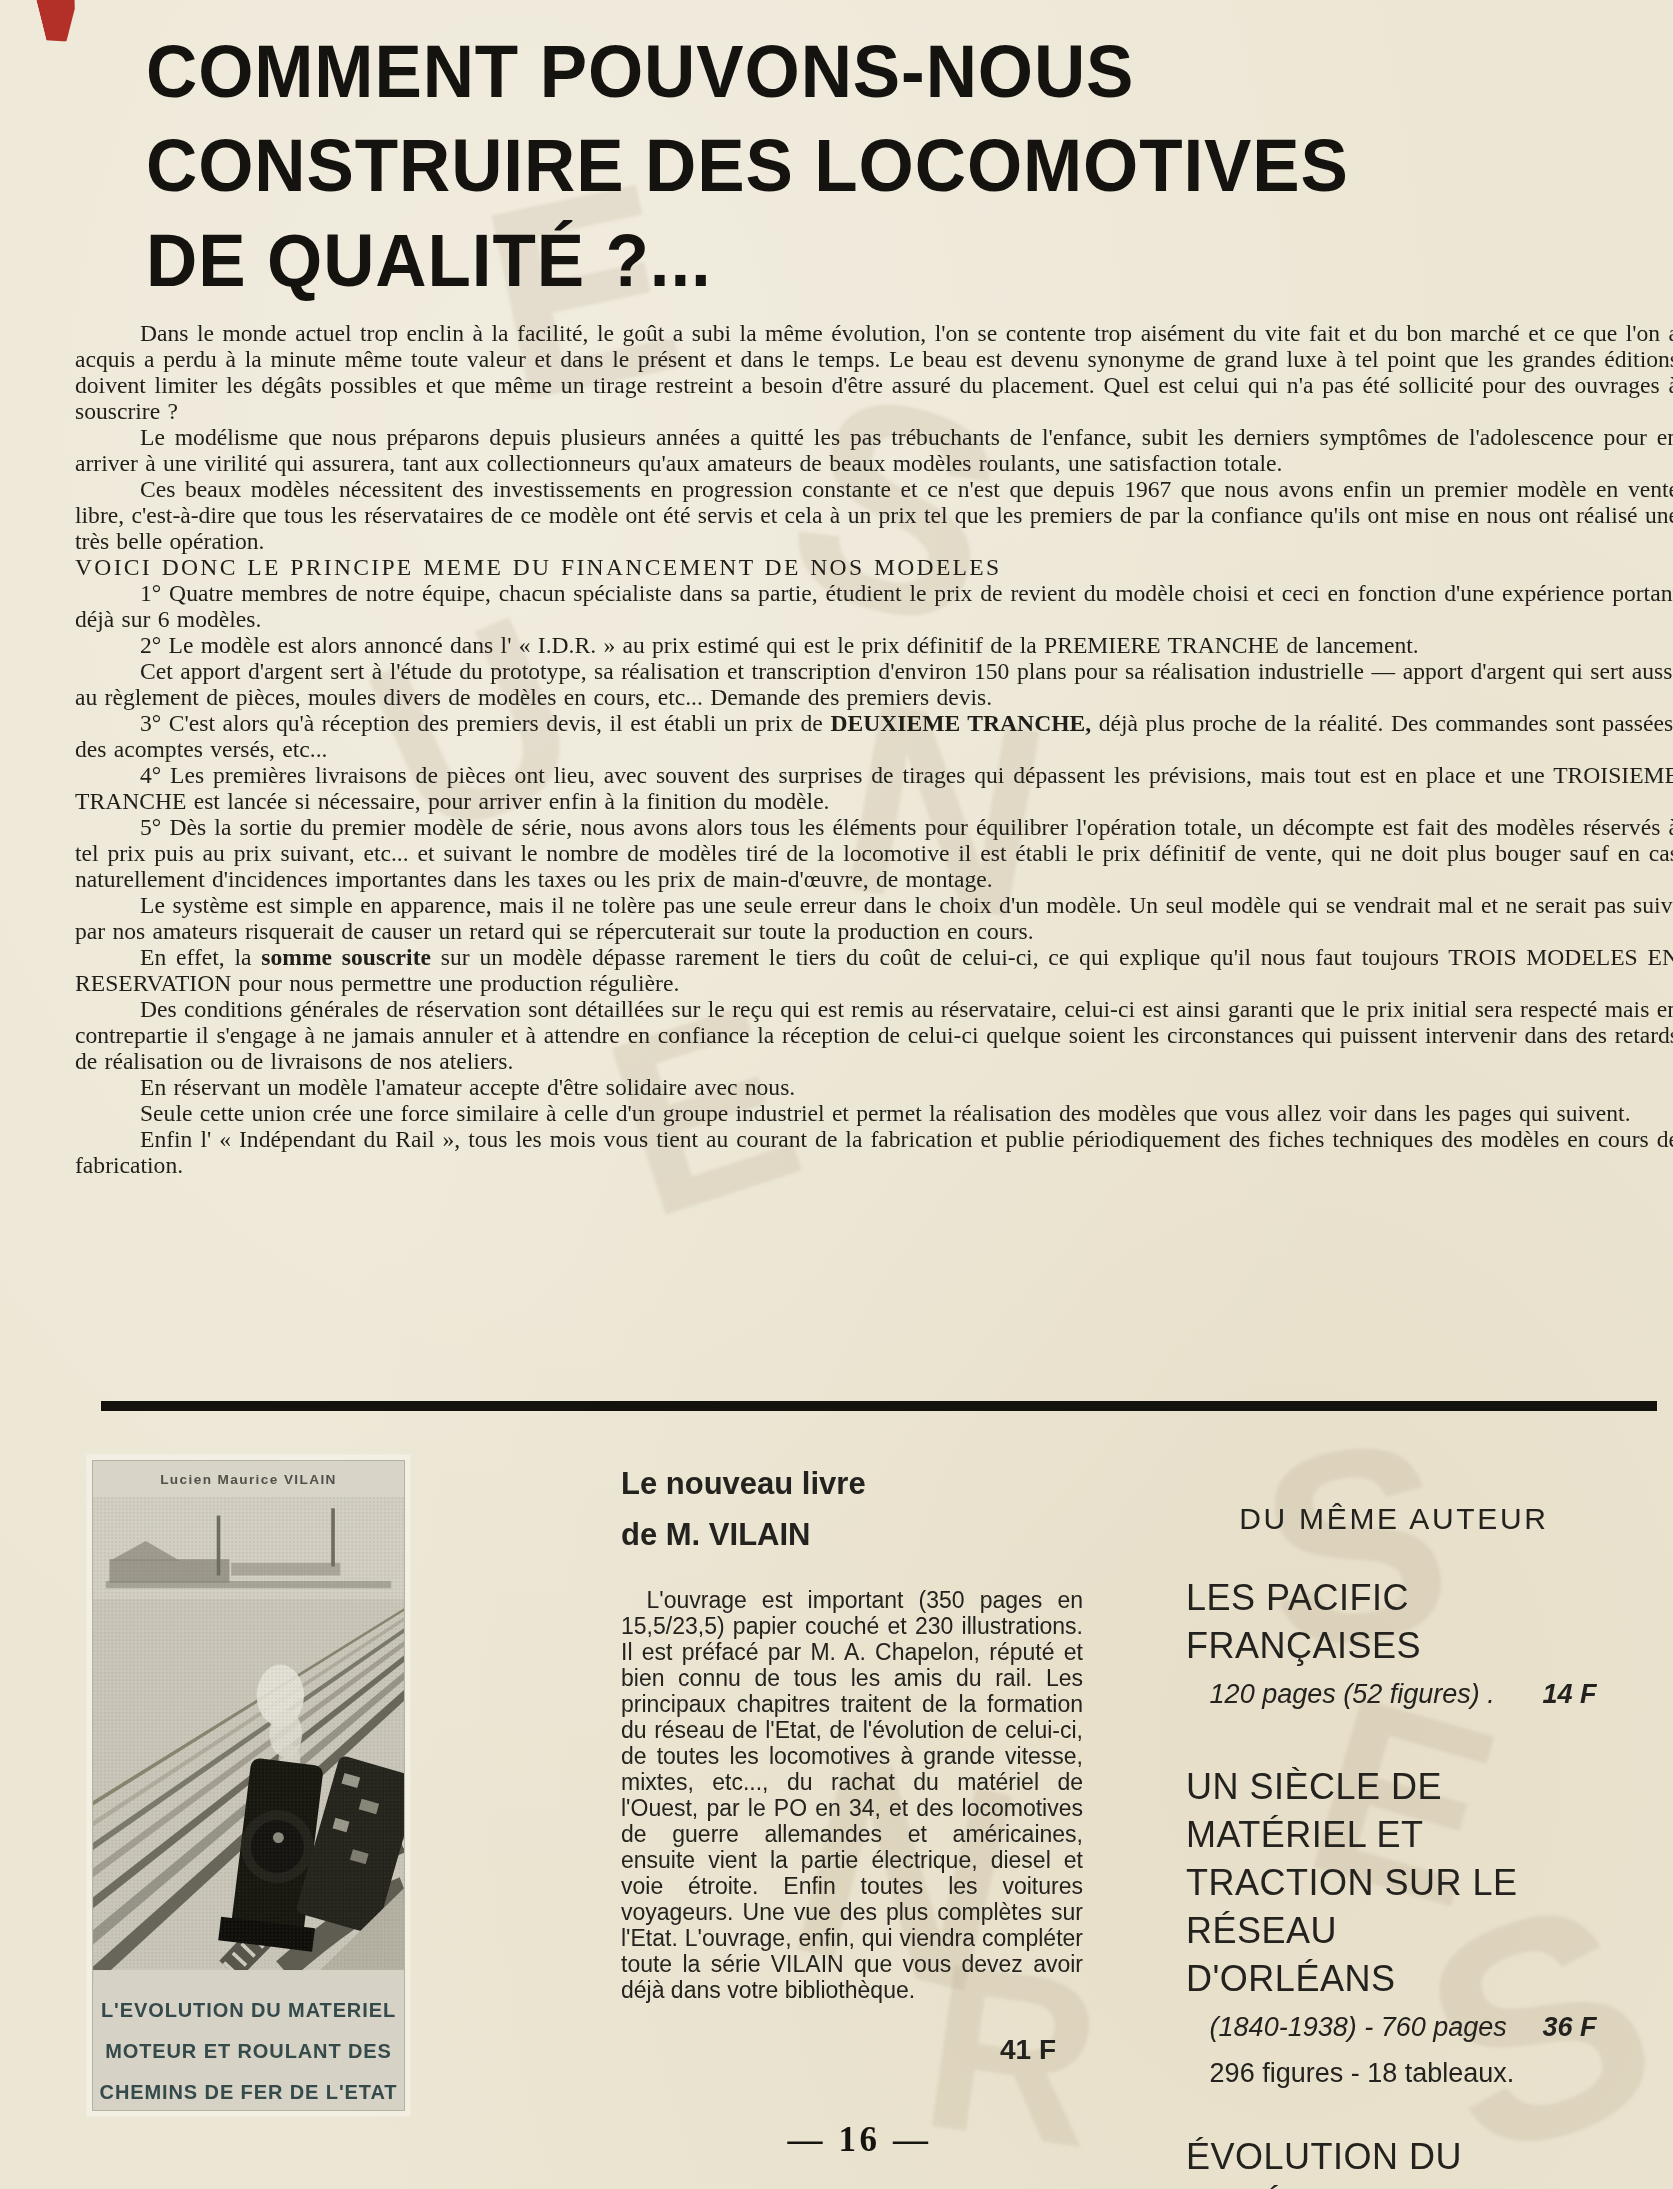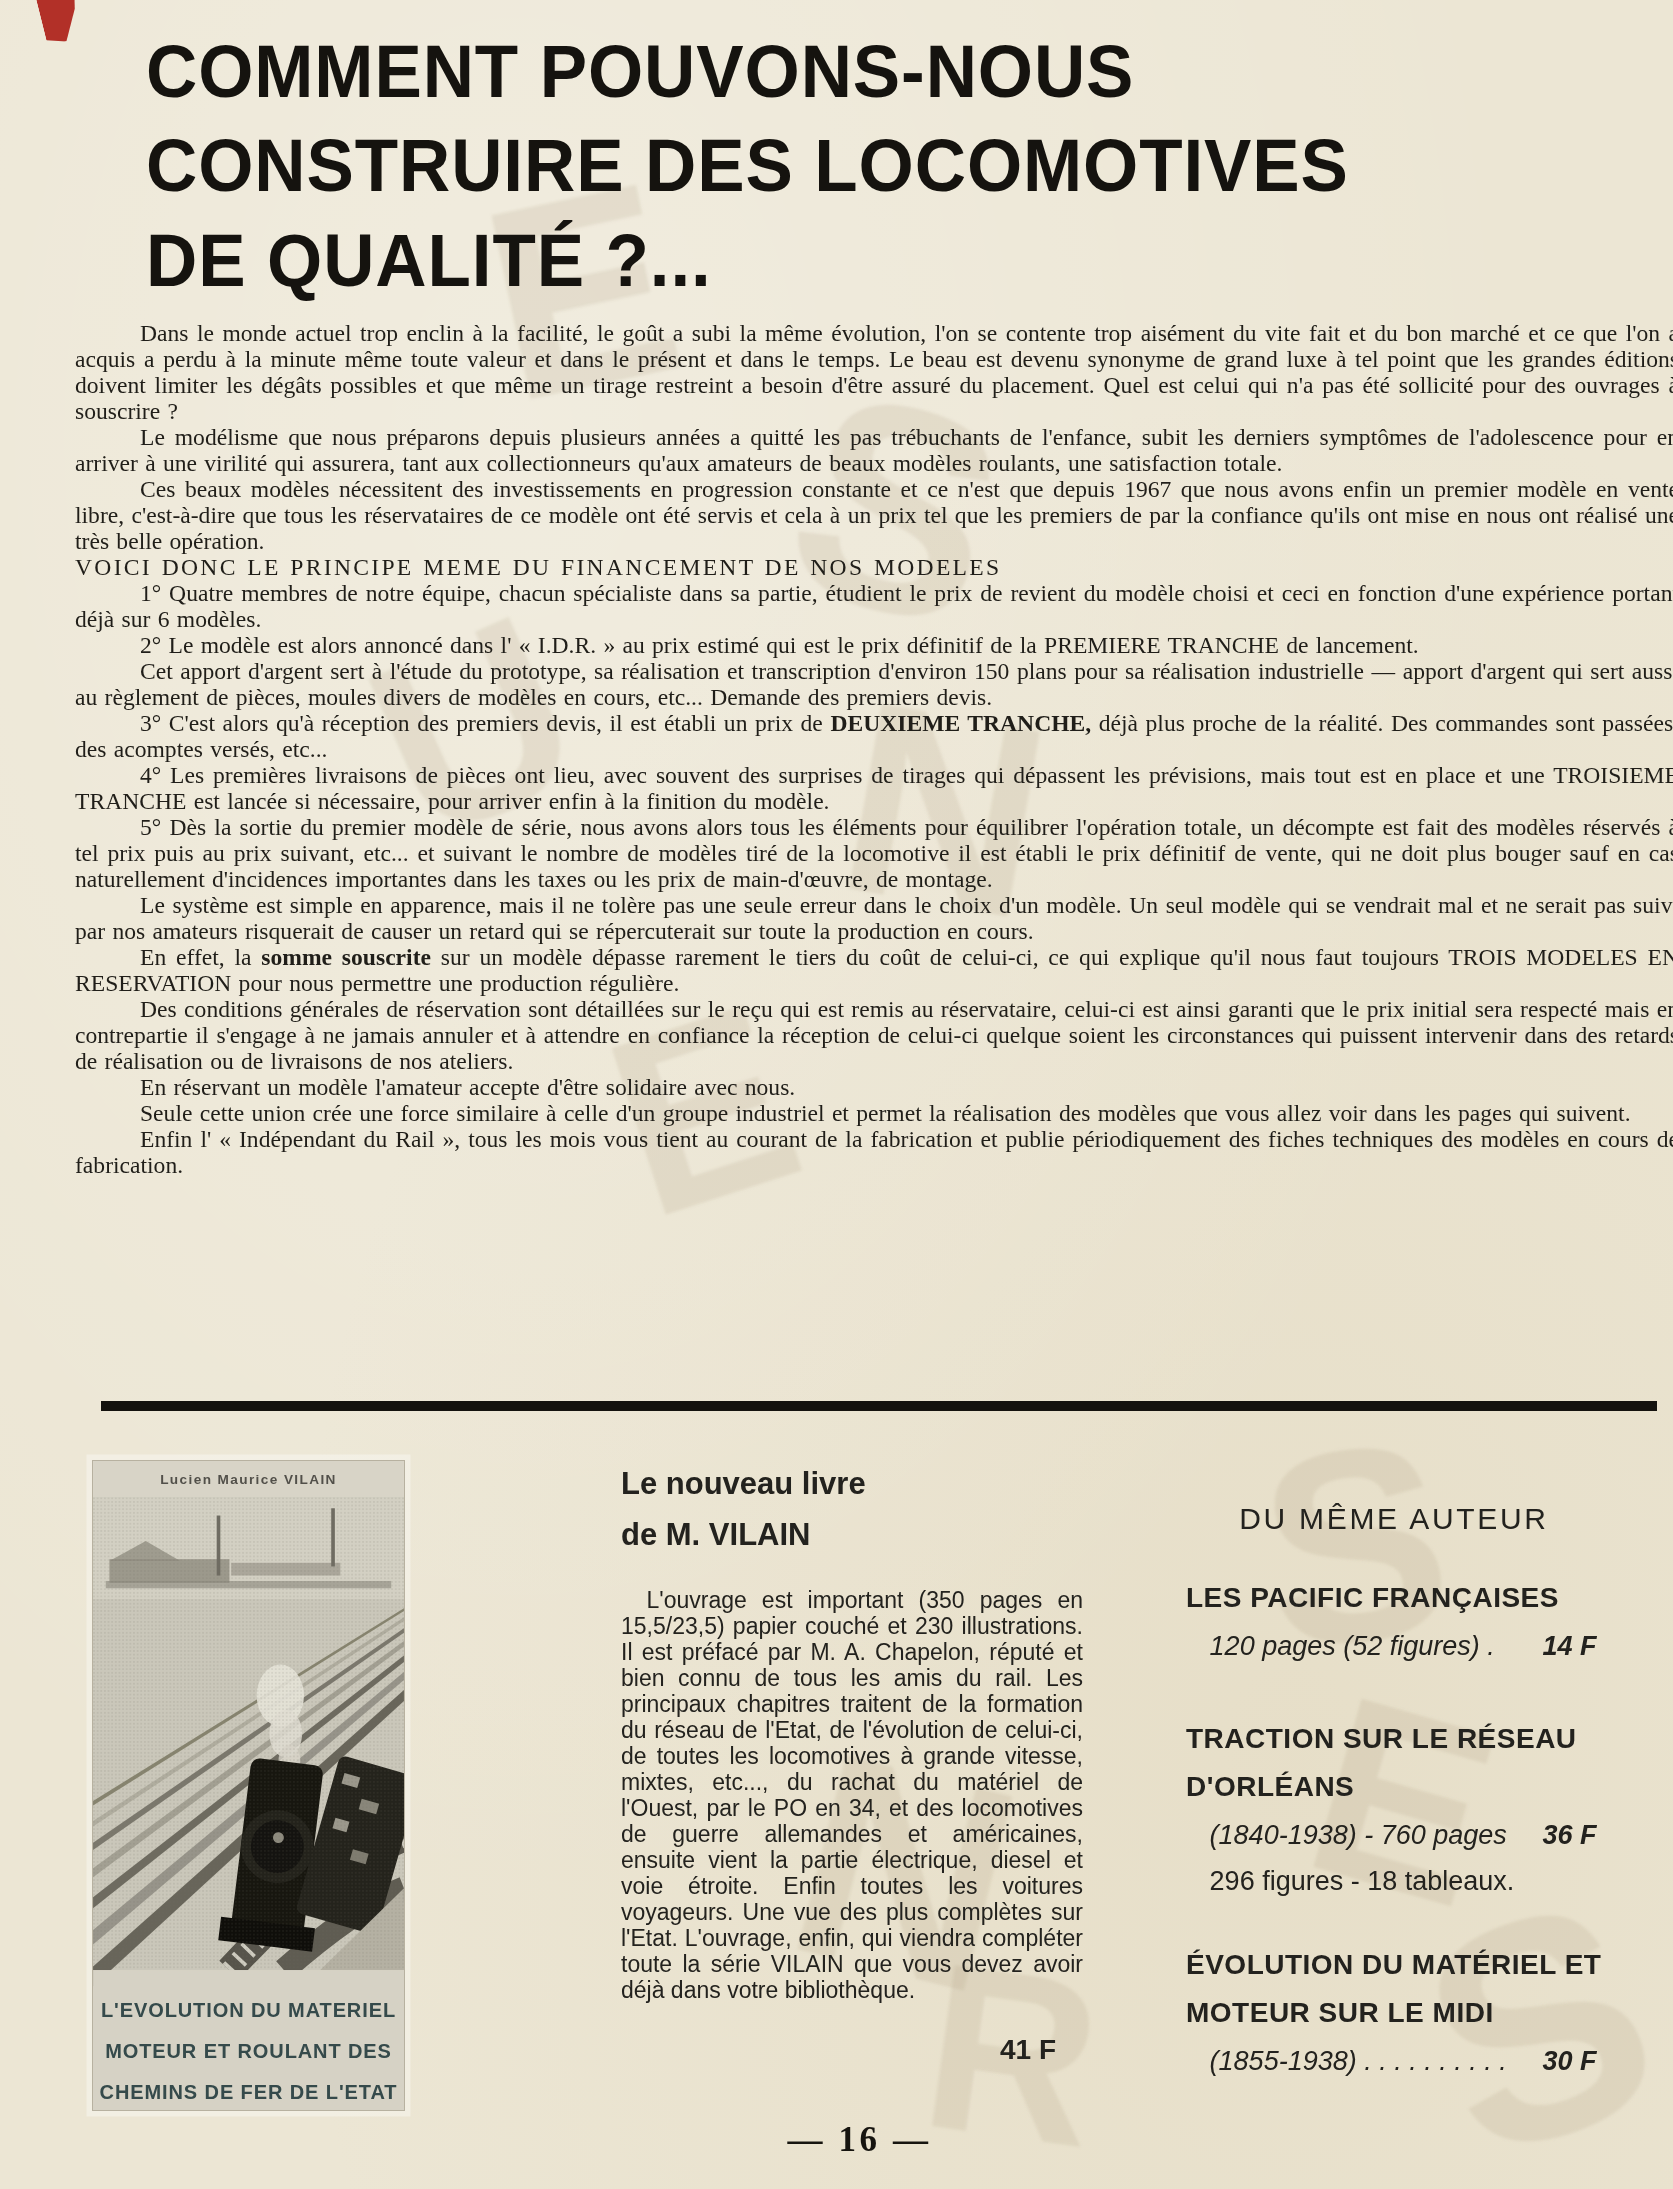--- a/index.html
+++ b/index.html
@@ -54,21 +54,21 @@
   .mid .h{font-weight:bold;font-size:31px;line-height:51px;}
   .mid .body{margin-top:27px;font-size:23px;line-height:26px;text-align:justify;
       text-indent:25.5px;}
   .mid .price{margin-top:31px;text-align:right;padding-right:27px;
       font-weight:bold;font-size:28px;}
 
   
   .right{position:absolute;left:1138px;top:1502px;width:416px;
       font-family:"Liberation Sans","DejaVu Sans",sans-serif;color:#23221e;}
   .right .hdr{text-align:center;font-size:30px;letter-spacing:2.7px;margin-bottom:38px;}
-  .bk .t{font-weight:bold;font-size:28px;line-height:48px;letter-spacing:0.5px;}
+  .bk .t{font-weight:normal;font-size:36px;line-height:48px;letter-spacing:0.5px;}
   .bk .row{display:flex;justify-content:space-between;align-items:baseline;
       padding:0 5.5px 0 23.6px;font-size:27px;margin-top:9px;font-style:italic;}
   .bk .row .price{font-weight:bold;}
   .bk .extra{padding-left:23.6px;font-size:27px;margin-top:14.5px;}
   .bk1{margin-bottom:53px;}
   .bk2{margin-bottom:44px;}
 
   .pageno{position:absolute;left:0;right:51px;top:2120px;text-align:center;
       font-family:"Liberation Serif","DejaVu Serif",serif;font-weight:bold;
       font-size:35px;letter-spacing:3.6px;color:#16140f;}
@@ -197,20 +197,21 @@
       <div class="hdr">DU MÊME AUTEUR</div>
       <div id="books">
           <div class="bk bk1">
             <div class="t">LES PACIFIC FRANÇAISES</div>
             <div class="row">
               <span>120 pages (52 figures) .</span>
               <span class="price">14 F</span>
             </div>
           </div>
           <div class="bk bk2">
+            <div class="t">UN SIÈCLE DE MATÉRIEL ET</div>
             <div class="t">TRACTION SUR LE RÉSEAU</div>
             <div class="t">D'ORLÉANS</div>
             <div class="row">
               <span>(1840-1938) - 760 pages</span>
               <span class="price">36 F</span>
             </div>
             <div class="extra">296 figures - 18 tableaux.</div>
           </div>
           <div class="bk bk3">
             <div class="t">ÉVOLUTION DU MATÉRIEL ET</div>

